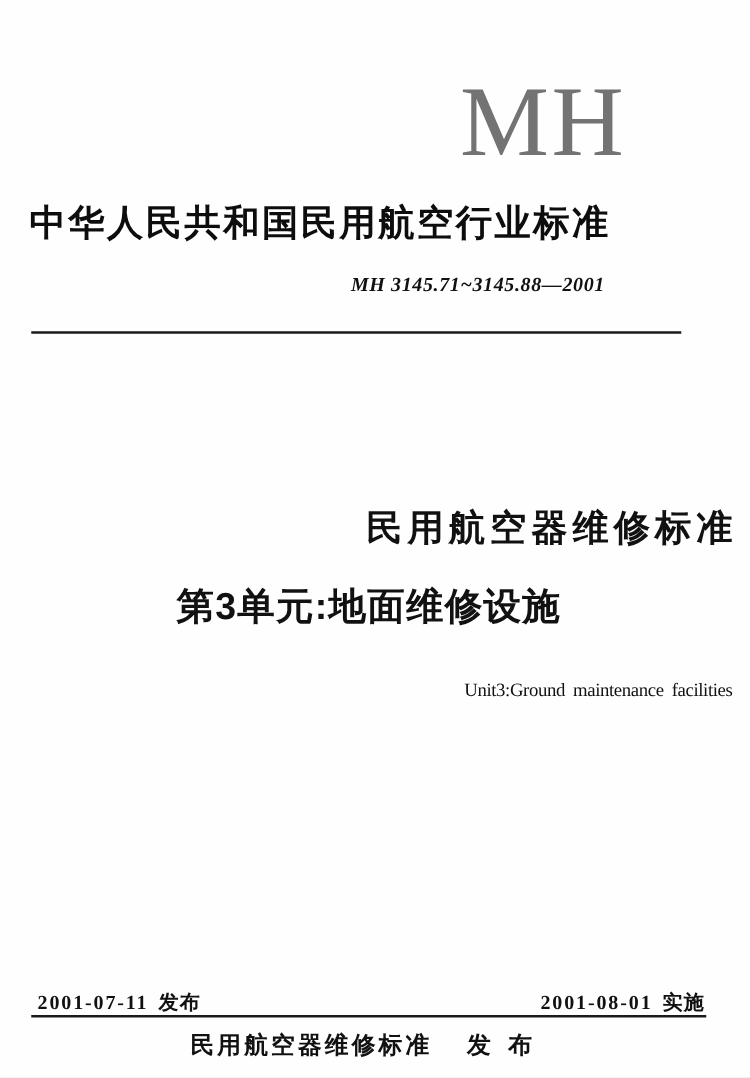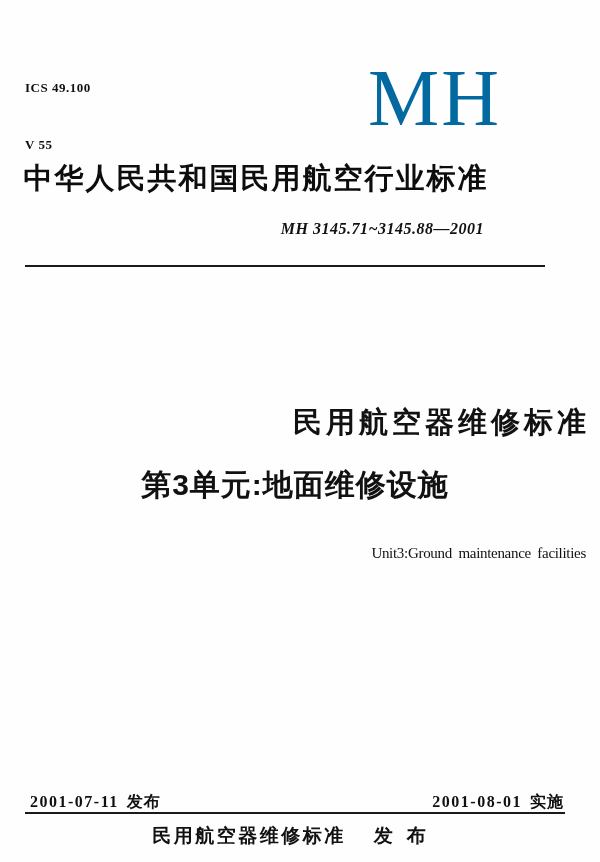--- a/index.html
+++ b/index.html
@@ -30,21 +30,21 @@
     white-space: pre;
   }
 
   .mh-logo {
     left: 368px;
     top: 58px;
     font-family: "Liberation Serif", serif;
     font-size: 80px;
     line-height: 1;
     letter-spacing: 2px;
-    color: #0369a1;
+    color: #737373;
   }
 
   .std-heading {
     left: 0;
     top: 159px;
     width: 512px;
     text-align: center;
     font-family: "Liberation Sans", sans-serif;
     font-weight: bold;
     font-size: 29px;
@@ -159,24 +159,20 @@
   .publish-action {
     margin-left: 20px;
     letter-spacing: 14px;
   }
 </style>
 </head>
 <body>
 
 <div class="page">
 
-  <div class="abs ics-block">
-    <div>ICS 49.100</div>
-    <div>V 55</div>
-  </div>
 
   <div class="abs mh-logo">MH</div>
 
   <div class="abs std-heading">中华人民共和国民用航空行业标准</div>
 
   <div class="abs std-number">MH 3145.71~3145.88—2001</div>
 
   <div class="abs rule rule-top"></div>
 
   <div class="abs title-cn-1">民用航空器维修标准</div>

